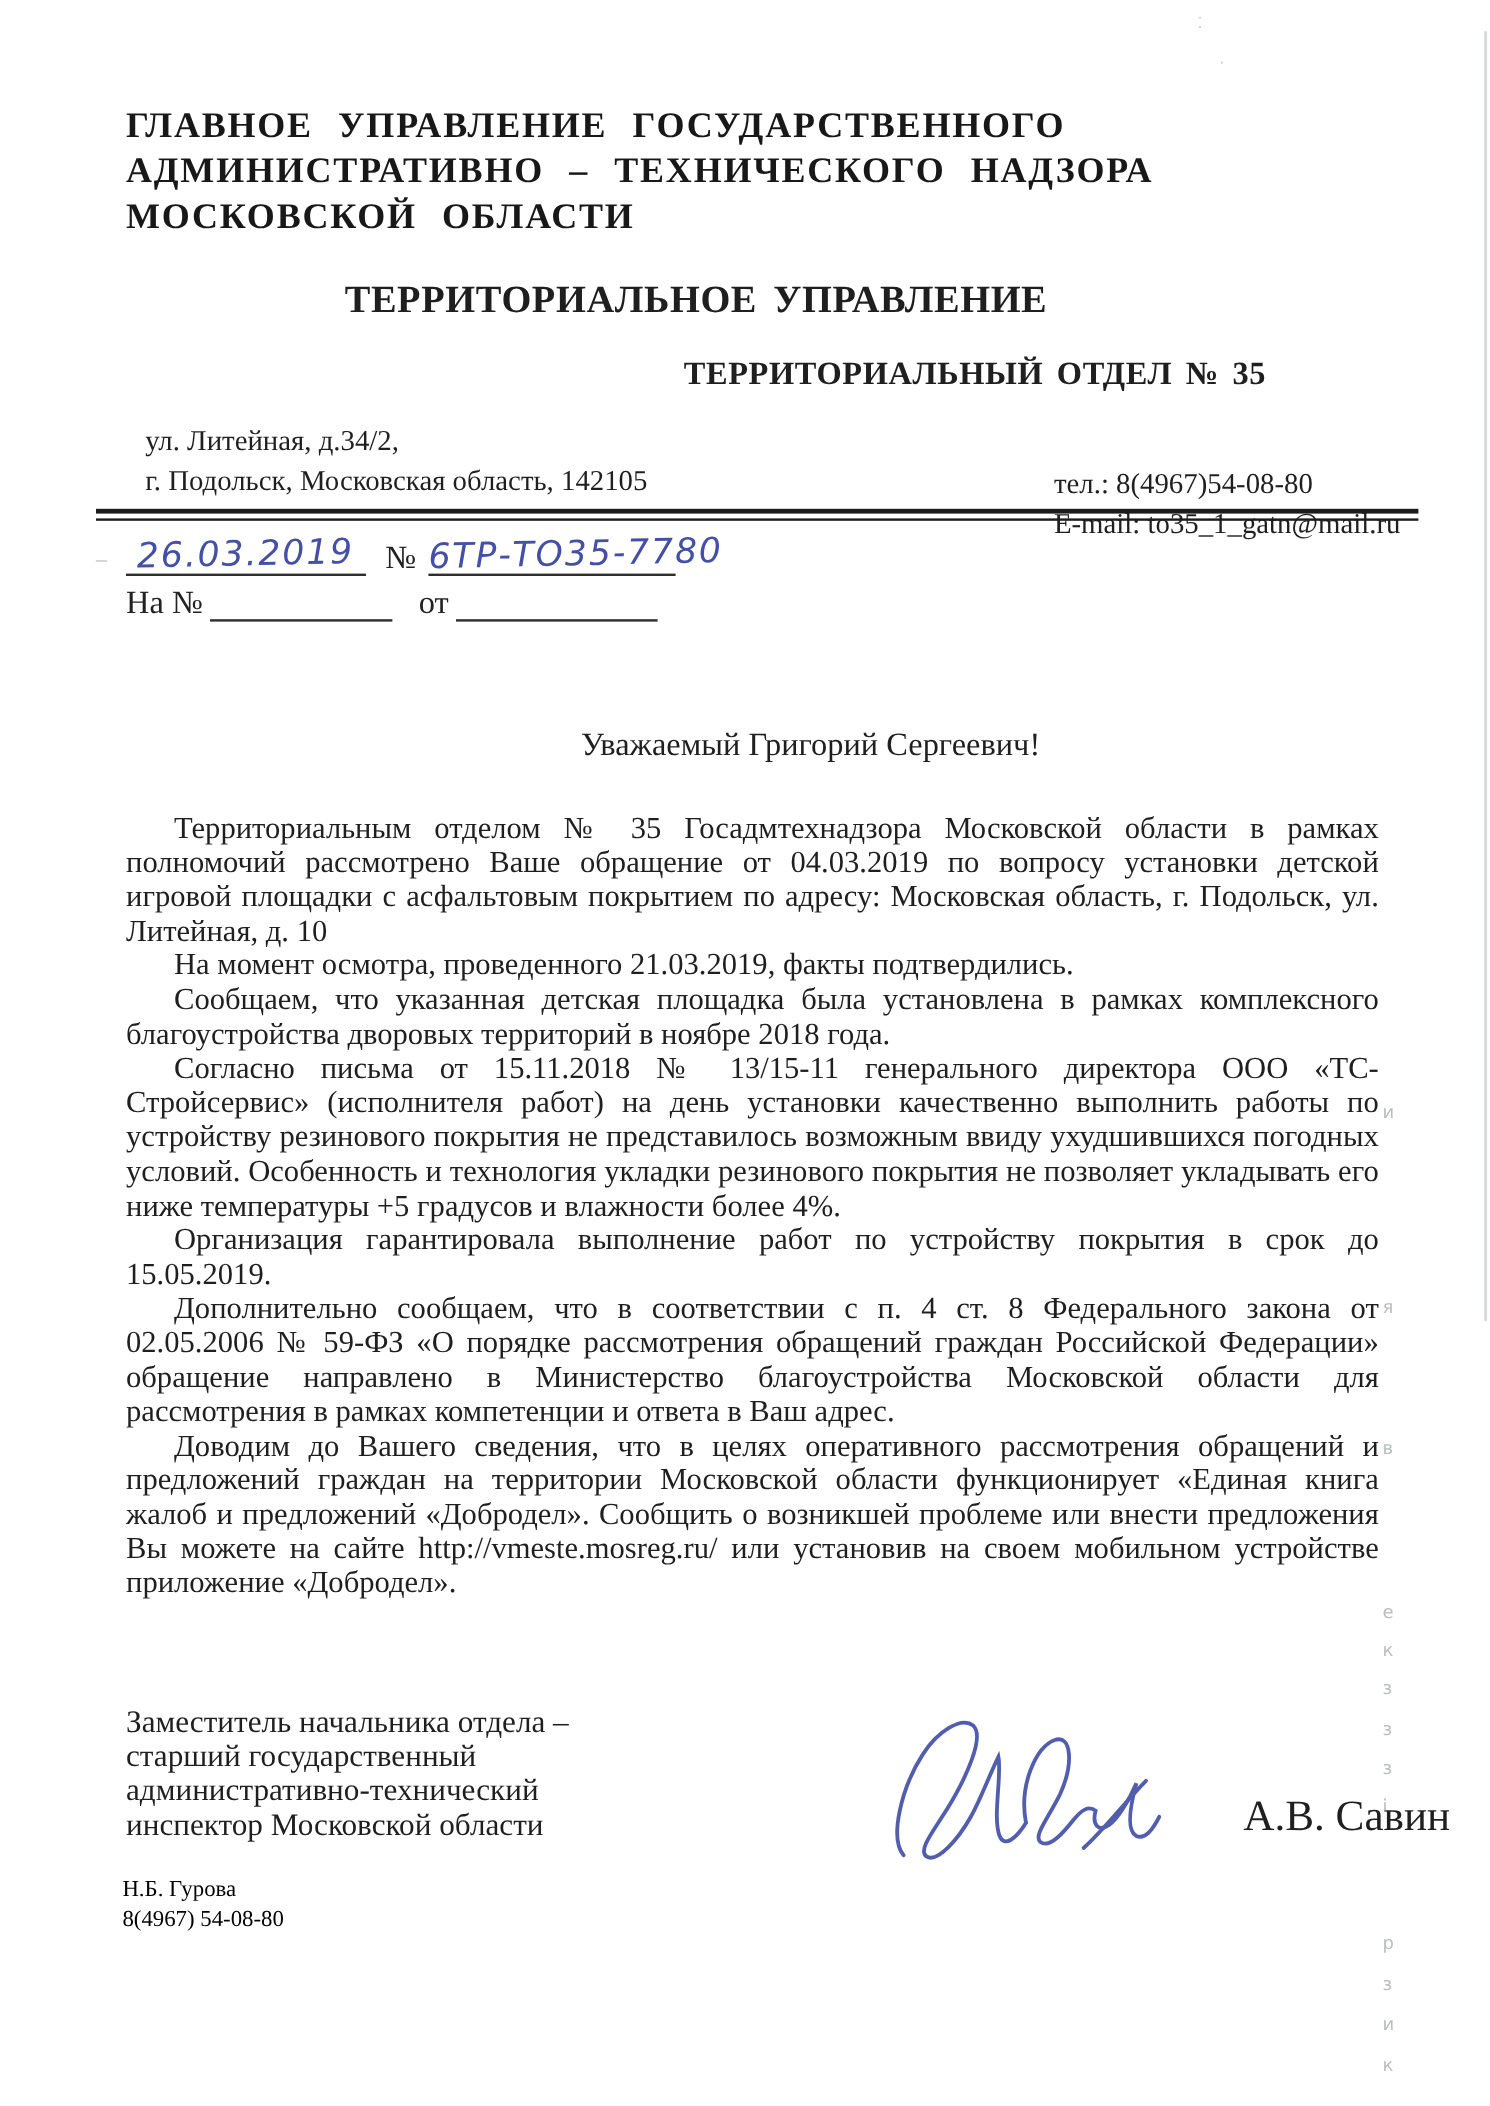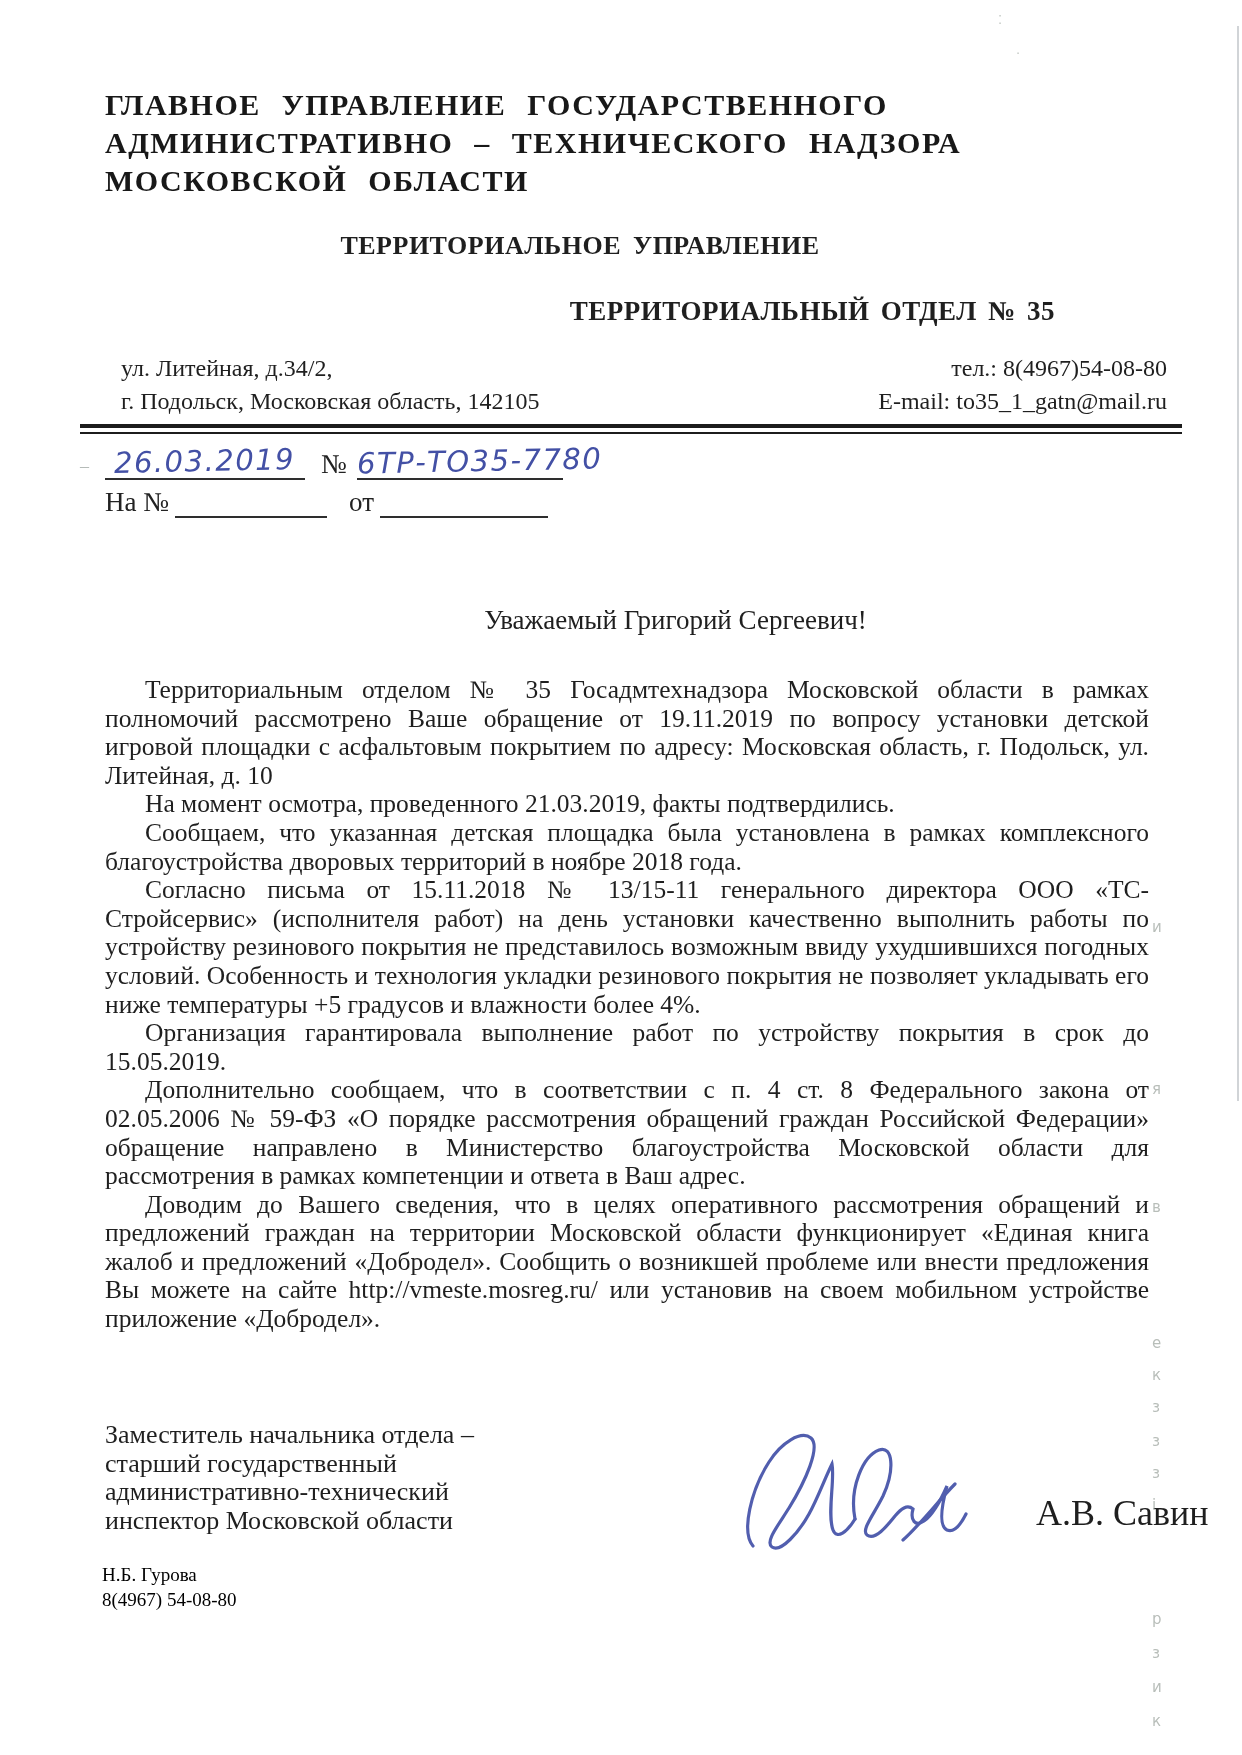--- a/index.html
+++ b/index.html
@@ -21,40 +21,40 @@
     font-size: 30px;
     line-height: 38px;
     letter-spacing: 1.5px;
     word-spacing: 12px;
     color: #181818;
   }
   .division {
     left: 105px; top: 231px; width: 950px;
     text-align: center;
     font-weight: bold;
-    font-size: 26px;
+    font-size: 32px;
     letter-spacing: 0.5px;
     word-spacing: 5px;
   }
   .department {
     left: 105px; top: 296px; width: 950px;
     text-align: right;
     font-weight: bold;
     font-size: 27px;
     letter-spacing: 0.5px;
     word-spacing: 4px;
   }
 
   
   .contacts {
     left: 121px; top: 352px; width: 1046px;
     display: flex; justify-content: space-between;
     font-size: 24px; line-height: 33px;
   }
-  .contacts .right { text-align: right; }
+  .contacts .right { text-align: left; margin-top: 36px; }
 
   
   .rule {
     left: 80px; top: 424px; width: 1102px; height: 4px;
     border-top: 4px solid #1c1c1c;
     border-bottom: 2px solid #1c1c1c;
   }
 
   
   .ref { left: 105px; top: 444px; font-size: 27px; color: #222; }
@@ -157,21 +157,21 @@
       <span>На №</span>
       <span class="uline u-na"></span>
       <span class="ot-label">от</span>
       <span class="uline u-ot"></span>
     </div>
   </div>
 
   <div class="abs salutation">Уважаемый Григорий Сергеевич!</div>
 
   <div class="abs body-text">
-    <p>Территориальным отделом № 35 Госадмтехнадзора Московской области в рамках полномочий рассмотрено Ваше обращение от 19.11.2019 по вопросу установки детской игровой площадки с асфальтовым покрытием по адресу: Московская область, г. Подольск, ул. Литейная, д. 10</p>
+    <p>Территориальным отделом № 35 Госадмтехнадзора Московской области в рамках полномочий рассмотрено Ваше обращение от 04.03.2019 по вопросу установки детской игровой площадки с асфальтовым покрытием по адресу: Московская область, г. Подольск, ул. Литейная, д. 10</p>
     <p>На момент осмотра, проведенного 21.03.2019, факты подтвердились.</p>
     <p>Сообщаем, что указанная детская площадка была установлена в рамках комплексного благоустройства дворовых территорий в ноябре 2018 года.</p>
     <p>Согласно письма от 15.11.2018 № 13/15-11 генерального директора ООО «ТС-Стройсервис» (исполнителя работ) на день установки качественно выполнить работы по устройству резинового покрытия не представилось возможным ввиду ухудшившихся погодных условий. Особенность и технология укладки резинового покрытия не позволяет укладывать его ниже температуры +5 градусов и влажности более 4%.</p>
     <p>Организация гарантировала выполнение работ по устройству покрытия в срок до 15.05.2019.</p>
     <p>Дополнительно сообщаем, что в соответствии с п. 4 ст. 8 Федерального закона от 02.05.2006 № 59-ФЗ «О порядке рассмотрения обращений граждан Российской Федерации» обращение направлено в Министерство благоустройства Московской области для рассмотрения в рамках компетенции и ответа в Ваш адрес.</p>
     <p>Доводим до Вашего сведения, что в целях оперативного рассмотрения обращений и предложений граждан на территории Московской области функционирует «Единая книга жалоб и предложений «Добродел». Сообщить о возникшей проблеме или внести предложения Вы можете на сайте http://vmeste.mosreg.ru/ или установив на своем мобильном устройстве приложение «Добродел».</p>
   </div>
 
   <div class="abs sig-position">
     <div>Заместитель начальника отдела –</div>

